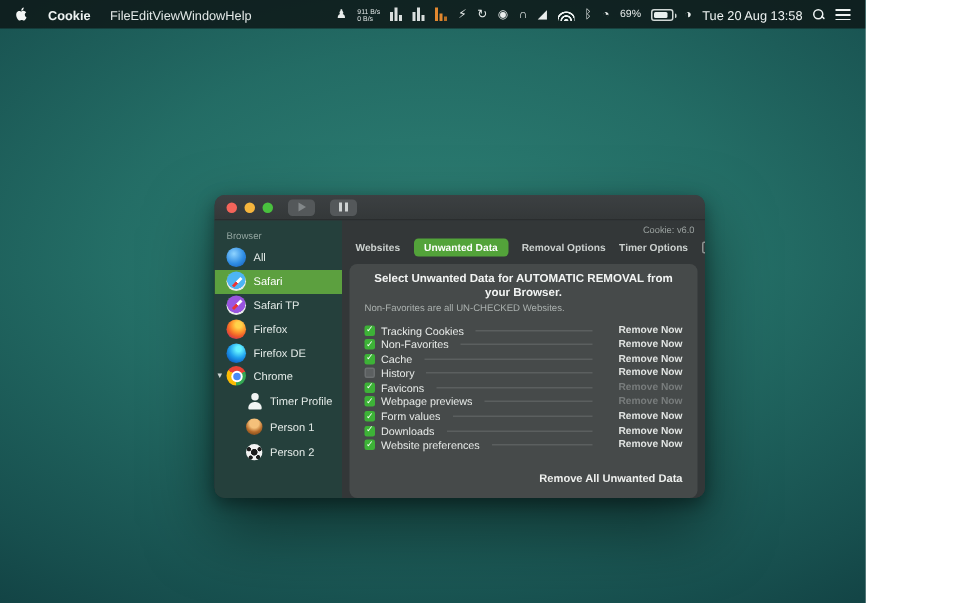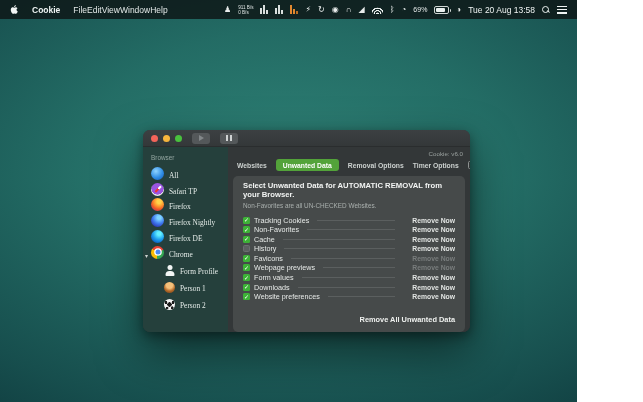--- a/index.html
+++ b/index.html
@@ -58,21 +58,21 @@
   .tb-btn { width:18px; height:11px; background:#54585a; border-radius:3px; display:flex; align-items:center; justify-content:center; margin-left:5px; }
   .play-tri { width:0; height:0; border-left:5px solid #83888a; border-top:3.5px solid transparent; border-bottom:3.5px solid transparent; }
   .pause-bars { display:flex; gap:1.6px; }
   .pause-bars i { width:1.8px; height:6px; background:#cfd3d3; display:block; }
 
   .wbody { display:flex; height:185px; }
 
   
   .sidebar { width:85px; background:#25403c; padding-top:5px; overflow:hidden; flex-shrink:0; }
   .sb-header { font-size:6.4px; color:#93a5a0; padding:2px 0 3px 8px; }
-  .sb-item { height:15.8px; display:flex; align-items:flex-end; gap:5px; padding-left:8px; color:#e4ebe8; font-size:7.4px; position:relative;font-family:Liberation Serif, serif; }
+  .sb-item { height:15.8px; display:flex; align-items:center; gap:5px; padding-left:8px; color:#e4ebe8; font-size:7.4px; position:relative; }
   .sb-item.selected { background:#5ca03f; color:#fff; }
   .sb-item.indent { padding-left:21px; height:17px; }
   .sb-item .tri { position:absolute; left:2px; font-size:6px; color:#cdd5d2; }
   .ic { width:13px; height:13px; border-radius:50%; flex-shrink:0; position:relative; }
   .sb-item.indent .ic { width:11px; height:11px; }
   .ic-globe { background:radial-gradient(circle at 38% 32%, #8fd4ff, #2f8de4 55%, #1457b4); }
   .ic-safari { background:radial-gradient(circle at 50% 42%, #4db5f5 0 60%, #e7e9ea 63%); }
   .ic-safari::after, .ic-safari-tp::after { content:""; position:absolute; left:50%; top:50%; width:1.6px; height:8px;
     background:linear-gradient(#fff 50%, #e33 50%); transform:translate(-50%,-50%) rotate(45deg); }
   .ic-safari-tp { background:radial-gradient(circle at 50% 42%, #9a55e0 0 60%, #e7e9ea 63%); }
@@ -98,21 +98,21 @@
   .content { flex:1; display:flex; flex-direction:column; background:#333738; min-width:0; }
   .version-row { text-align:right; font-size:6.2px; color:#9aa19f; padding:3px 7px 0; height:11px; }
   .tabbar { display:flex; align-items:center; padding:2px 7px 3px 9px; gap:9px; }
   .tab { font-size:6.8px; font-weight:bold; color:#ccd1cf; padding:2.5px 0; white-space:nowrap; }
   .tab.selected { background:#53a33a; color:#fff; border-radius:3px; padding:2.5px 7px; }
   .tab-icons { margin-left:auto; display:flex; align-items:center; gap:5px; }
   .ti-sidebar { width:9px; height:8px; border:1px solid #8d9291; border-radius:1.5px; position:relative; }
   .ti-sidebar::before { content:""; position:absolute; left:2.5px; top:0; bottom:0; width:1px; background:#8d9291; }
 
   .panel { flex:1; background:#464a4a; border-radius:5px; margin:2px 5px 5px; padding:5px 10px 6px; display:flex; flex-direction:column; }
-  .panel-title { font-size:7.7px; font-weight:bold; color:#f2f4f3; }
+  .panel-title { font-size:7.7px; font-weight:bold; color:#f2f4f3;text-align:center; }
   .panel-sub { font-size:6.4px; color:#aab0ae; margin-top:2.5px; }
   .rows { margin-top:8px; display:flex; flex-direction:column; gap:2.6px; }
   .row { display:flex; align-items:center; gap:4px; height:7px; }
   .cb { width:7px; height:7px; border-radius:1.5px; background:#3db237; display:flex; align-items:center; justify-content:center; flex-shrink:0; }
   .cb .ck { color:#fff; font-size:6px; line-height:1; font-weight:bold; }
   .cb.unchecked { background:#5c6061; border:1px solid #6b6f70; }
   .row-label { font-size:7.2px; color:#e7eae8; white-space:nowrap; }
   .leader { flex:1; height:1px; background:#5b5f5f; margin:0 4px; }
   .remove-btn { font-size:6.8px; font-weight:bold; color:#e2e5e3; width:52px; text-align:right; white-space:nowrap; }
   .remove-btn.dim { color:#797d7d; }
@@ -194,55 +194,55 @@
 
       <div class="sidebar">
         <div class="sb-header">Browser</div>
         <div id="sb-list">
   <div class="sb-item">
 
     <span class="ic ic-globe"></span>
     <span class="sb-label">All</span>
   </div>
 
+  <div class="sb-item selected">
+
+    <span class="ic ic-safari"></span>
+    <span class="sb-label">Safari</span>
+  </div>
 
   <div class="sb-item">
 
     <span class="ic ic-safari-tp"></span>
     <span class="sb-label">Safari TP</span>
   </div>
 
   <div class="sb-item">
 
     <span class="ic ic-firefox"></span>
     <span class="sb-label">Firefox</span>
   </div>
 
-  <div class="sb-item">
-
-    <span class="ic ic-firefox-nightly"></span>
-    <span class="sb-label">Firefox Nightly</span>
-  </div>
 
   <div class="sb-item">
 
     <span class="ic ic-firefox-de"></span>
     <span class="sb-label">Firefox DE</span>
   </div>
 
   <div class="sb-item">
     <span class="tri" style="display: inline;">▾</span>
     <span class="ic ic-chrome"></span>
     <span class="sb-label">Chrome</span>
   </div>
 
   <div class="sb-item indent">
 
     <span class="ic ic-guest"></span>
-    <span class="sb-label">Form Profile</span>
+    <span class="sb-label">Timer Profile</span>
   </div>
 
   <div class="sb-item indent">
 
     <span class="ic ic-person1"></span>
     <span class="sb-label">Person 1</span>
   </div>
 
   <div class="sb-item indent">
 

